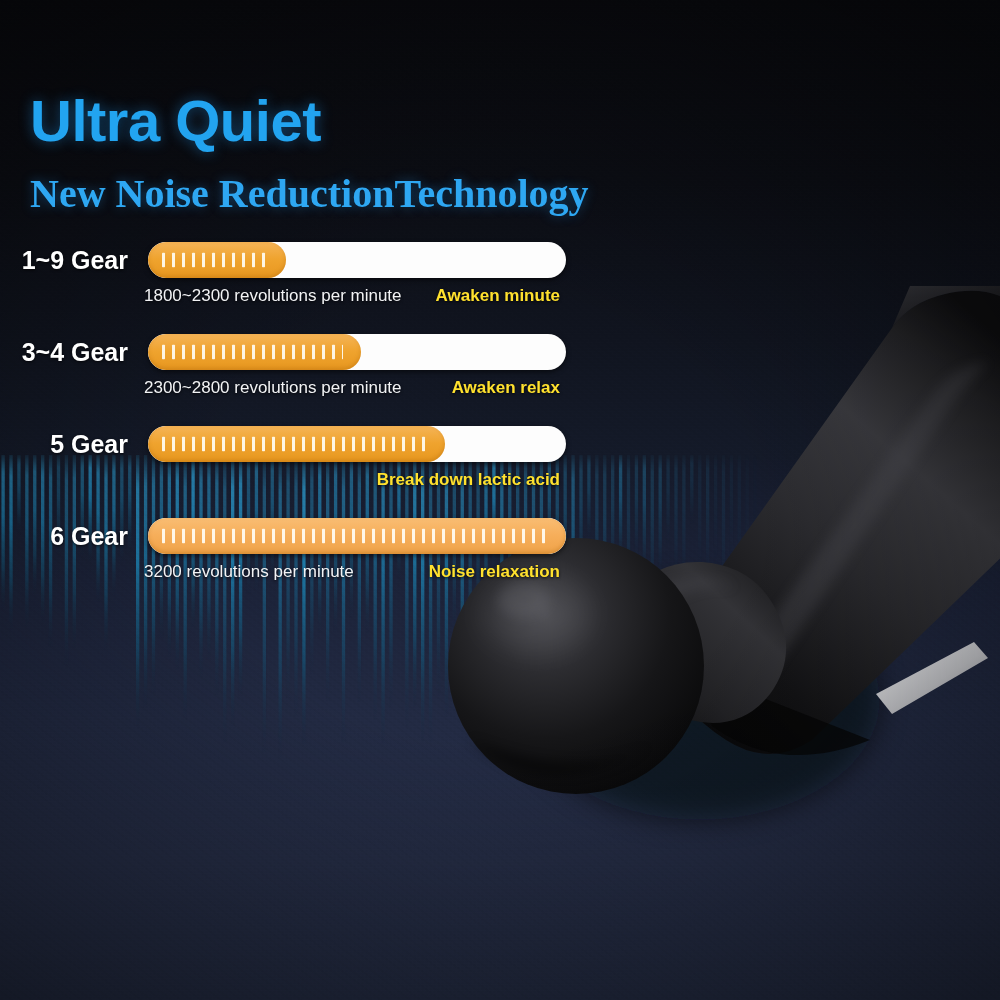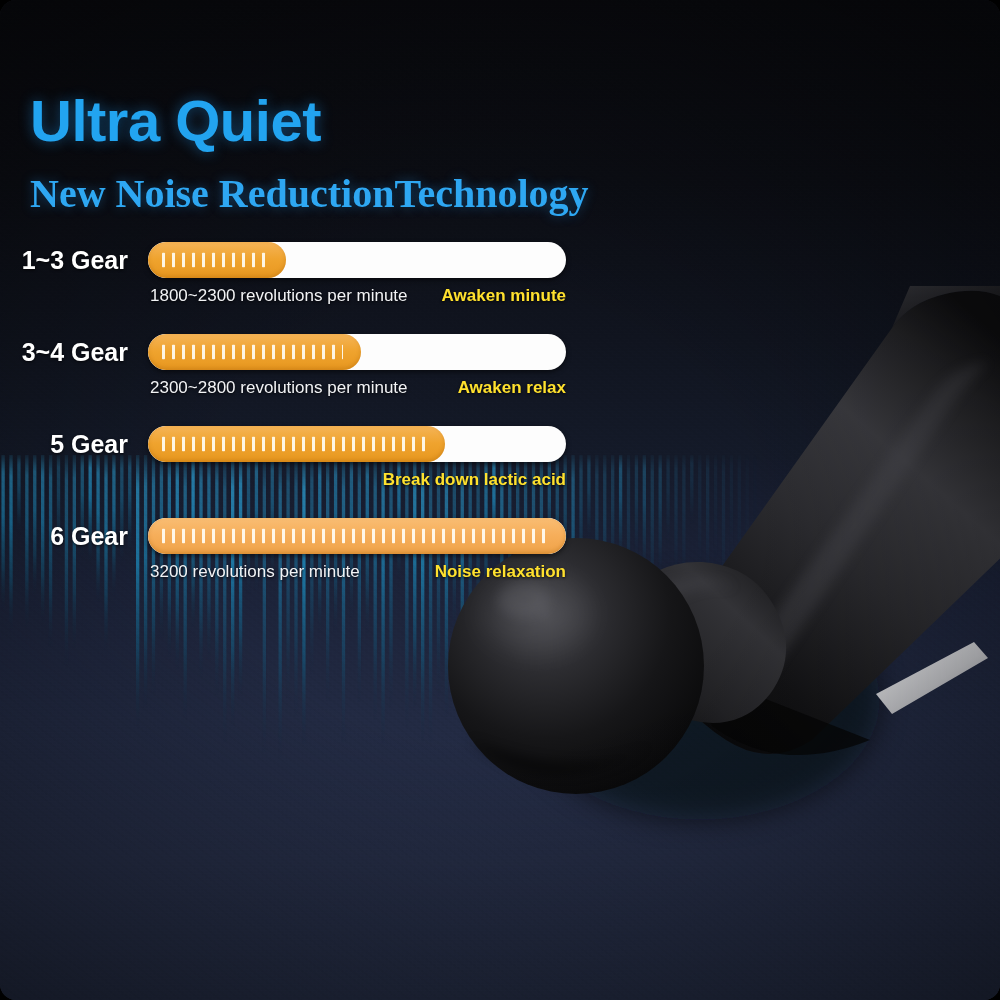--- a/index.html
+++ b/index.html
@@ -8,21 +8,20 @@
     padding: 0;
     background: #000;
   }
   #stage {
     position: relative;
     width: 1000px;
     height: 1000px;
     overflow: hidden;
     font-family: "Liberation Sans", sans-serif;
     background: #0c0e14;
-    border-radius: 16px;
   }
 
   
   .bg-base {
     position: absolute;
     inset: 0;
     background:
       linear-gradient(180deg,
         #0a0b10 0%,
         #0c0e15 18%,
@@ -153,21 +152,21 @@
     display: block;
     flex: 0 0 auto;
     width: 3px;
     height: 100%;
     background: #fffdf4;
     border-radius: 1px;
     opacity: .92;
   }
   .gear-sub {
     position: absolute;
-    left: 148px;
+    left: 142px;
     top: 44px;
     width: 418px;
     height: 28px;
   }
   .gear-rpm {
     position: absolute;
     left: 2px;
     top: 0;
     font-size: 17px;
     color: #f2f3f5;
@@ -412,21 +411,21 @@
     </svg>
   </div>
 
   <div class="bg-vignette"></div>
 
   <div class="title">Ultra Quiet</div>
   <div class="subtitle">New Noise ReductionTechnology</div>
 
   <div id="gear-list">
       <div class="gear-row" style="top: 238px;">
-        <div class="gear-label">1~3 Gear</div>
+        <div class="gear-label">1~9 Gear</div>
         <div class="gear-track">
           <div class="gear-fill" style="width: 33%;">
             <div class="gear-ticks">
               <i></i>
               <i></i>
               <i></i>
               <i></i>
               <i></i>
               <i></i>
               <i></i>

